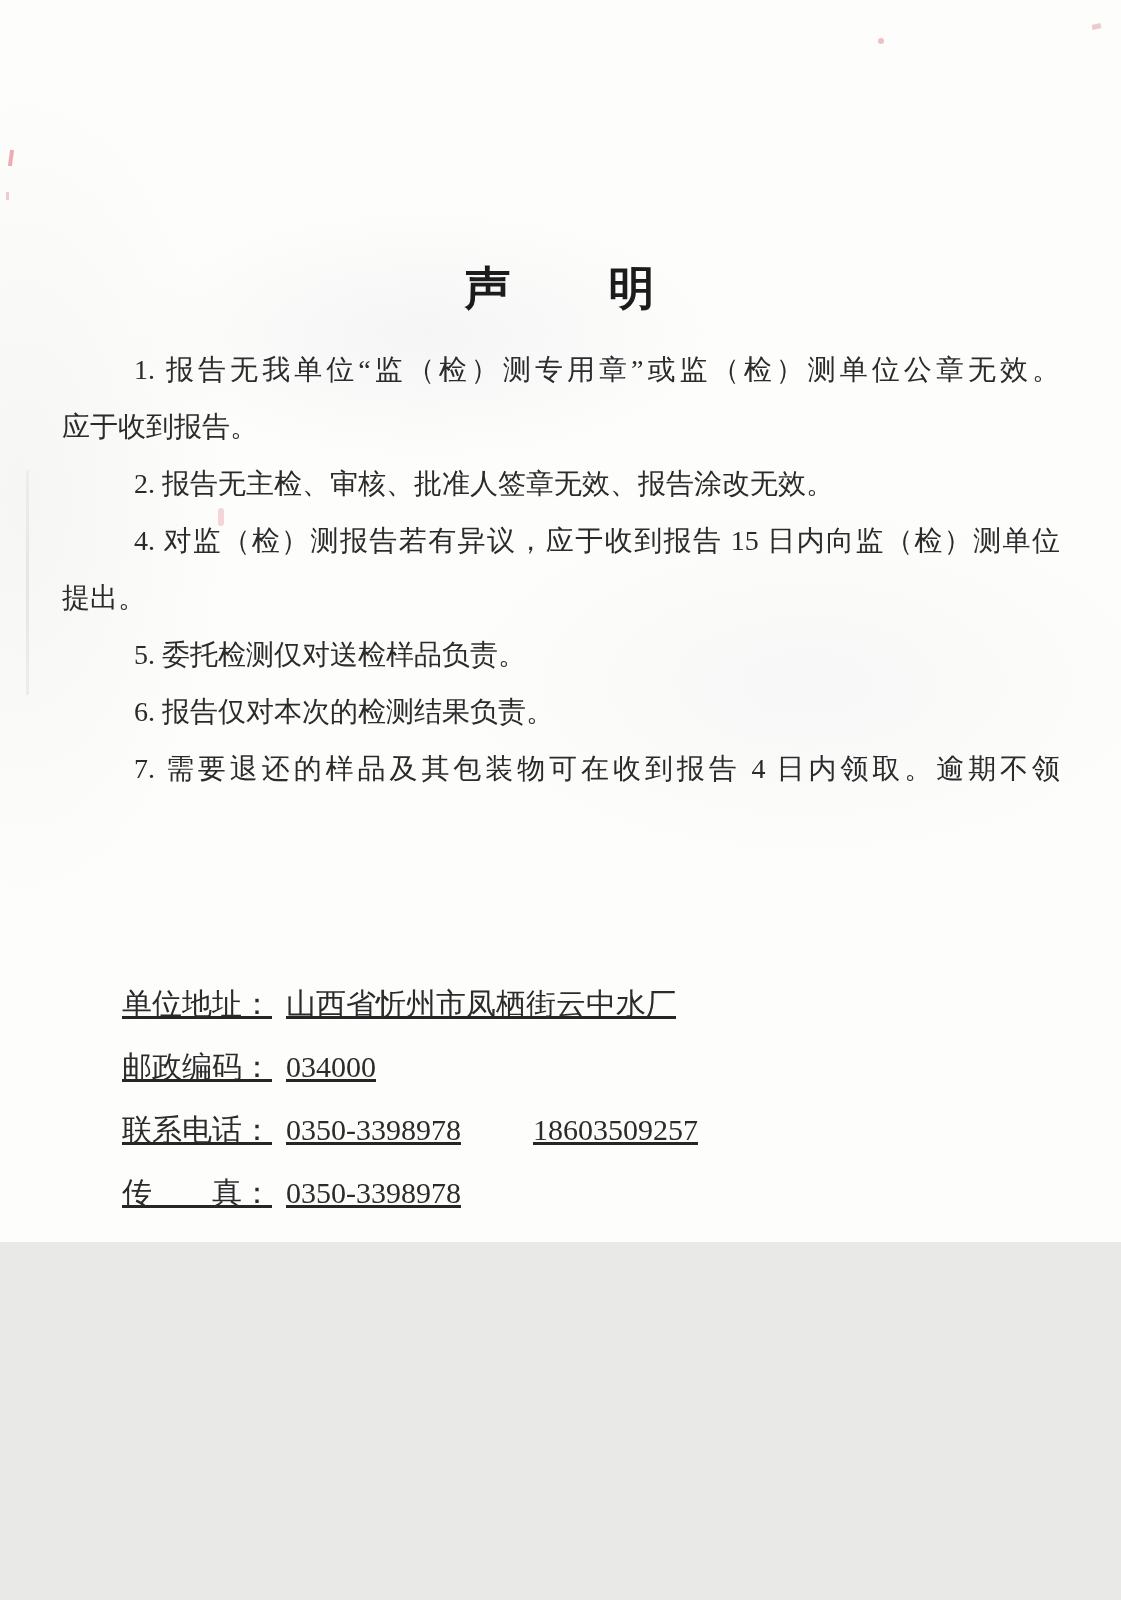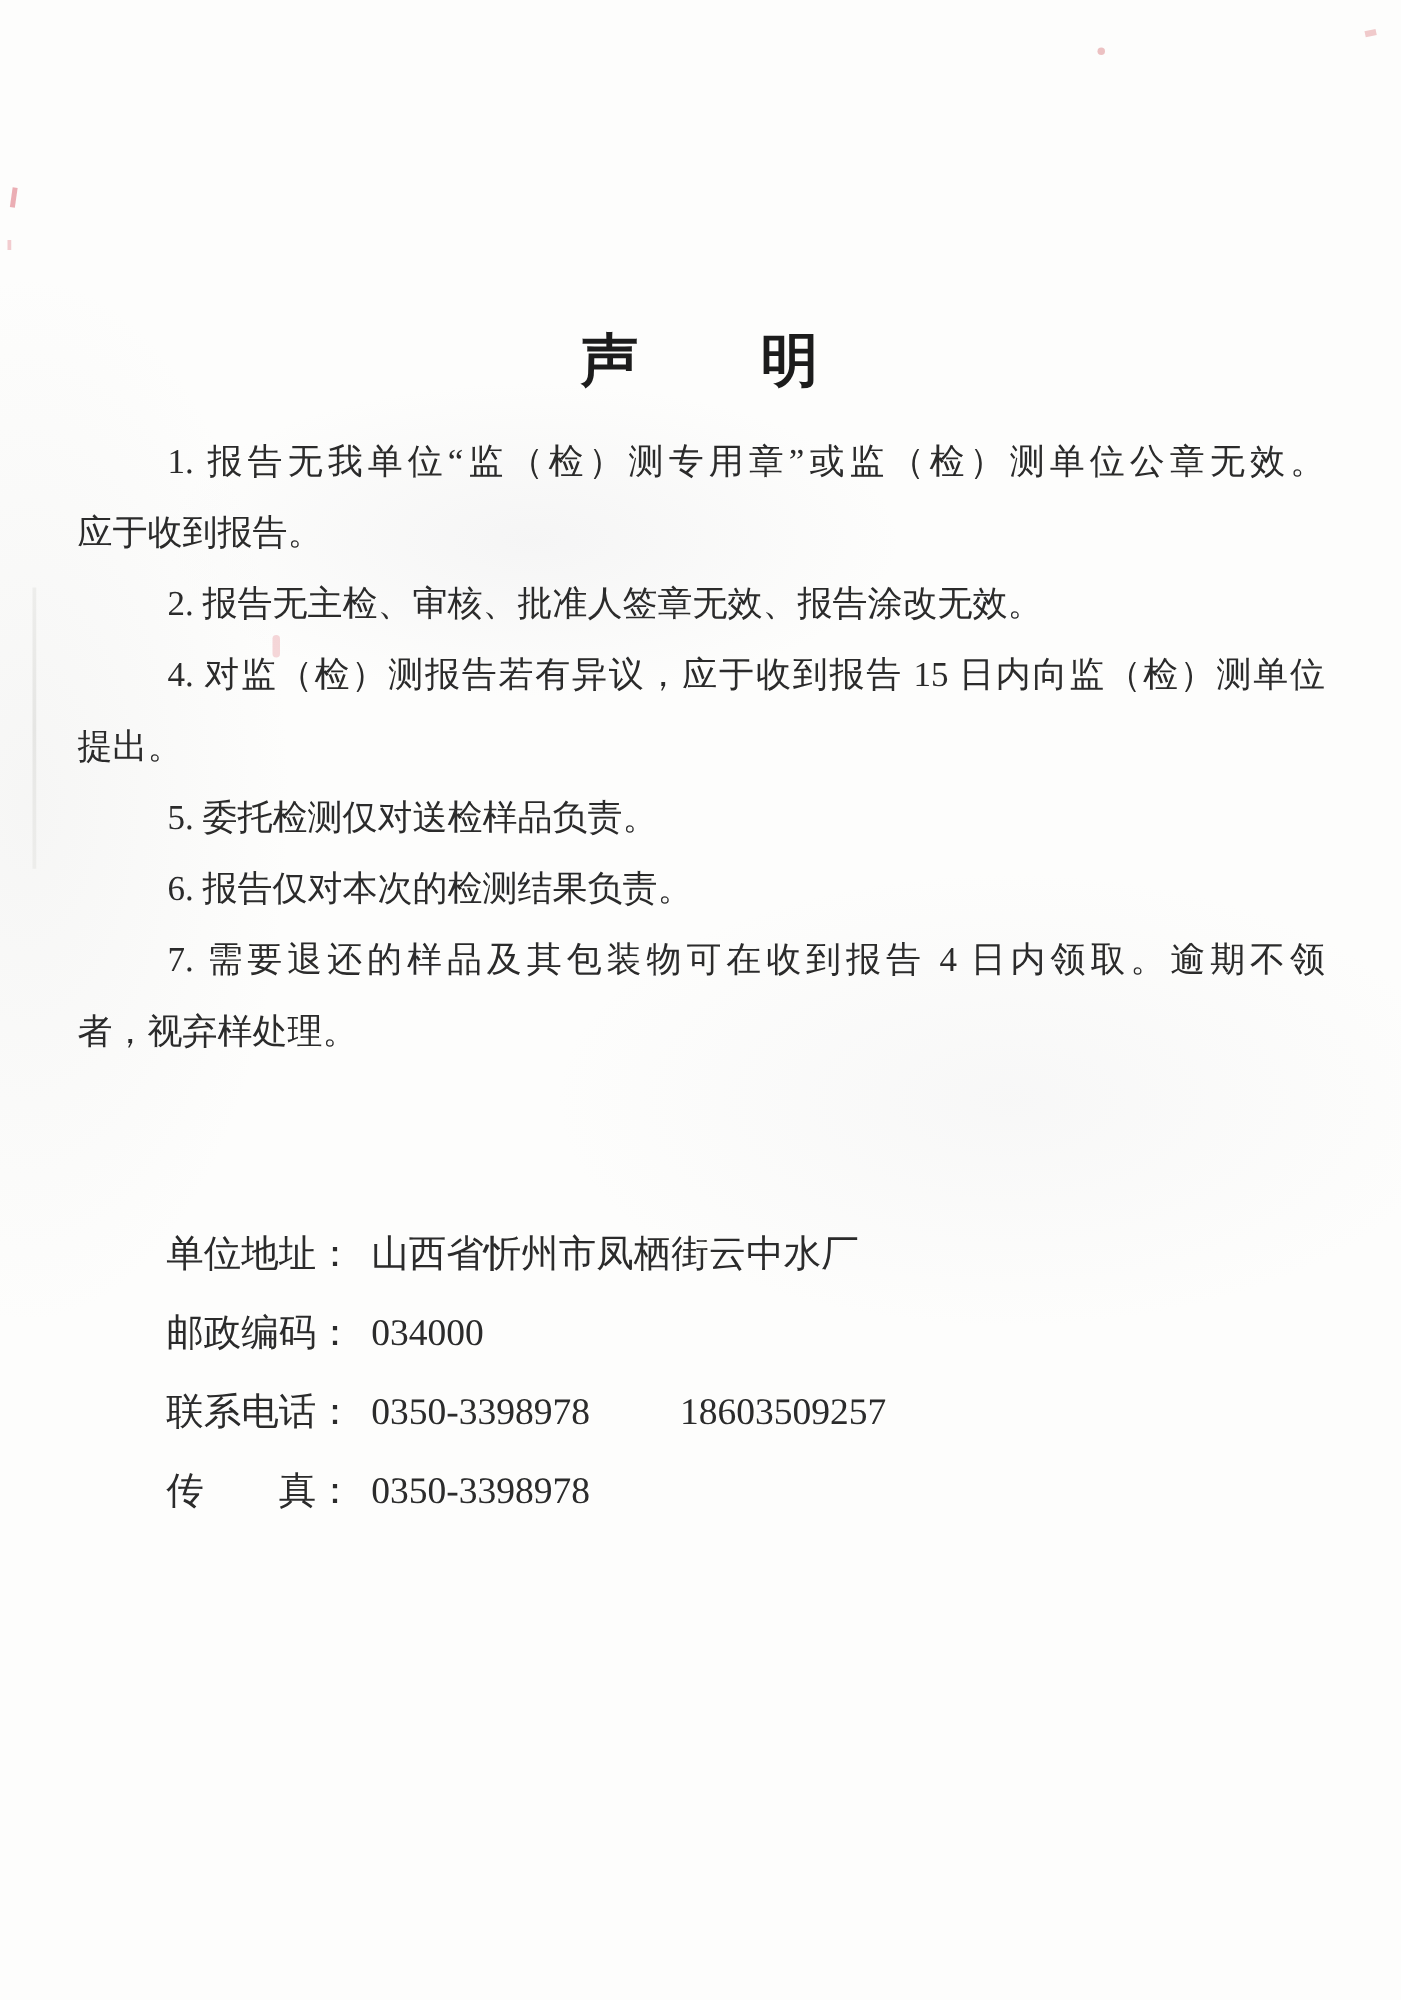--- a/index.html
+++ b/index.html
@@ -3,21 +3,21 @@
 <meta charset="utf-8">
 <style>
   html, body {
     margin: 0;
     padding: 0;
     background: #e9e9e7;
   }
   .page {
     position: relative;
     width: 1121px;
-    height: 1600px;
+    height: 1242px;
     margin: 0 auto;
     background: #fdfdfc;
     overflow: hidden;
     font-family: "Liberation Serif", "DejaVu Serif", serif;
     color: #262626;
   }
   
   .page::before {
     content: "";
     position: absolute;
@@ -60,21 +60,22 @@
   }
   .stmt-line.justify {
     white-space: normal;
     text-align: justify;
     text-align-last: justify;
     overflow: hidden;
   }
   .contact {
     position: absolute;
     top: 972px;
-    left: 133px;
+    left: 122px;
+    text-decoration: underline;
   }
   .contact-row {
     height: 63px;
     line-height: 63px;
     font-size: 30px;
     color: #2b2b2b;
     white-space: nowrap;
   }
   .contact-row .value {
     margin-left: 14px;
@@ -133,21 +134,20 @@
 
   <div class="statements">
     <div class="stmt-line indent justify">1. 报告无我单位“监（检）测专用章”或监（检）测单位公章无效。</div>
     <div class="stmt-line">应于收到报告。</div>
     <div class="stmt-line indent">2. 报告无主检、审核、批准人签章无效、报告涂改无效。</div>
     <div class="stmt-line indent justify">4. 对监（检）测报告若有异议，应于收到报告 15 日内向监（检）测单位</div>
     <div class="stmt-line">提出。</div>
     <div class="stmt-line indent">5. 委托检测仅对送检样品负责。</div>
     <div class="stmt-line indent">6. 报告仅对本次的检测结果负责。</div>
     <div class="stmt-line indent justify">7. 需要退还的样品及其包装物可在收到报告 4 日内领取。逾期不领</div>
-    <div class="stmt-line">者，视弃样处理。</div>
   </div>
 
   <div class="contact">
     <div class="contact-row">
       <span>单位地址：</span><span class="value">山西省忻州市凤栖街云中水厂</span>
     </div>
     <div class="contact-row">
       <span>邮政编码：</span><span class="value">034000</span>
     </div>
     <div class="contact-row">

